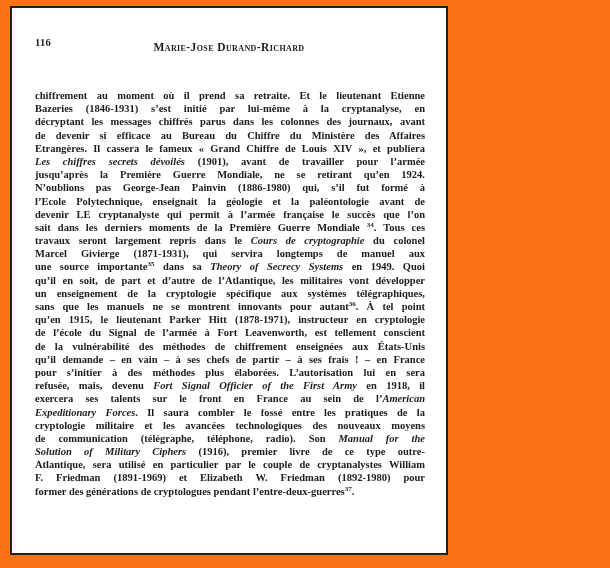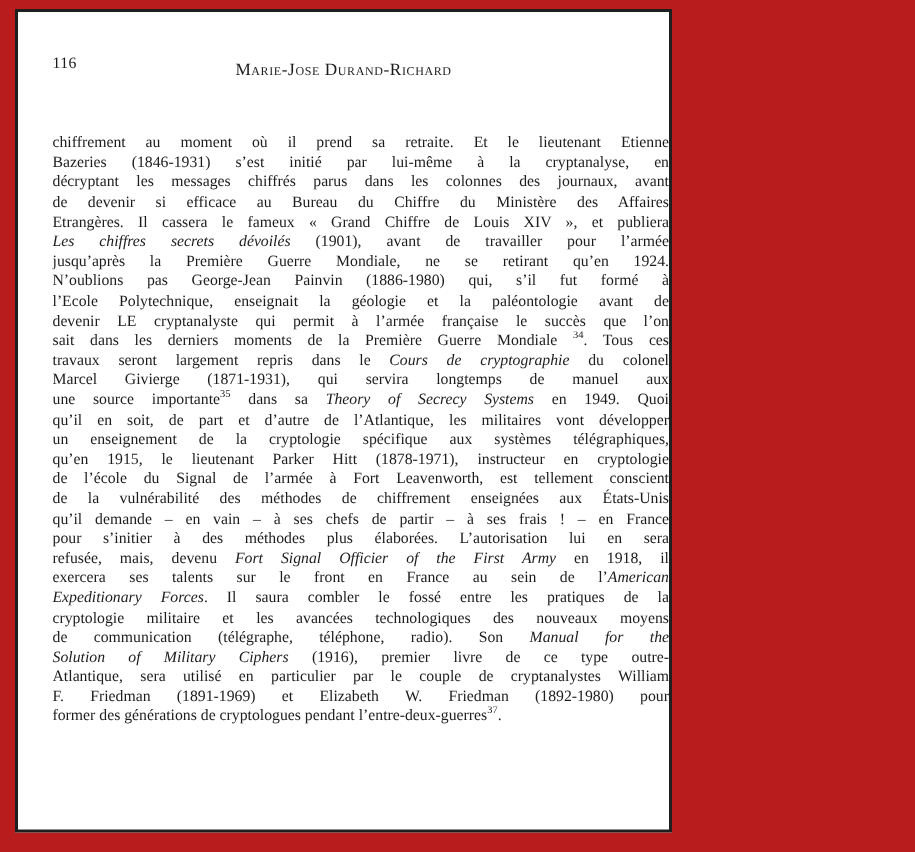--- a/index.html
+++ b/index.html
@@ -3,21 +3,21 @@
 <meta charset="utf-8">
 <style>
   * { margin: 0; padding: 0; box-sizing: border-box; }
   html, body {
     width: 610px; height: 568px;
     background: #ffffff;
     font-family: "Liberation Serif", "DejaVu Serif", serif;
     color: #1c1c1c;
     overflow: hidden;
   }
-  .canvas { position: relative; width: 610px; height: 568px; background: #b91c1c; }
+  .canvas { position: relative; width: 610px; height: 568px; background: #f97316; font-weight: bold; }
   .page {
     position: absolute;
     left: 10px; top: 6px;
     width: 438px; height: 549px;
     background: #ffffff;
     border: 2px solid #1f1f1f;
   }
   .page-header {
     position: relative;
     margin-top: 29px;
@@ -32,21 +32,21 @@
   }
   .running-title {
     display: inline-block;
     font-variant: small-caps;
     font-size: 11.5px;
     letter-spacing: 0.4px;
   }
   .body-text {
     margin-top: 38px;
     padding-left: 23px;
-    padding-right: 0;
+    padding-right: 21px;
   }
   .line {
     font-size: 10.5px;
     line-height: 13.2px;
     text-align: justify;
     text-align-last: justify;
     white-space: normal;
     overflow: hidden;
     height: 13.2px;
   }
@@ -77,20 +77,21 @@
         <div class="line"><span>jusqu’après la Première Guerre Mondiale, ne se retirant qu’en 1924.</span></div>
         <div class="line"><span>N’oublions pas George-Jean Painvin (1886-1980) qui, s’il fut formé à</span></div>
         <div class="line"><span>l’Ecole Polytechnique, enseignait la géologie et la paléontologie avant de</span></div>
         <div class="line"><span>devenir LE cryptanalyste qui permit à l’armée française le succès que l’on</span></div>
         <div class="line"><span>sait dans les derniers moments de la Première Guerre Mondiale </span><sup>34</sup><span>. Tous ces</span></div>
         <div class="line"><span>travaux seront largement repris dans le </span><span class="it">Cours de cryptographie</span><span> du colonel</span></div>
         <div class="line"><span>Marcel Givierge (1871-1931), qui servira longtemps de manuel aux</span></div>
         <div class="line"><span>une source importante</span><sup>35</sup><span> dans sa </span><span class="it">Theory of Secrecy Systems</span><span> en 1949. Quoi</span></div>
         <div class="line"><span>qu’il en soit, de part et d’autre de l’Atlantique, les militaires vont développer</span></div>
         <div class="line"><span>un enseignement de la cryptologie spécifique aux systèmes télégraphiques,</span></div>
+        <div class="line"><span>sans que les manuels ne se montrent innovants pour autant</span><sup>36</sup><span>. À tel point</span></div>
         <div class="line"><span>qu’en 1915, le lieutenant Parker Hitt (1878-1971), instructeur en cryptologie</span></div>
         <div class="line"><span>de l’école du Signal de l’armée à Fort Leavenworth, est tellement conscient</span></div>
         <div class="line"><span>de la vulnérabilité des méthodes de chiffrement enseignées aux États-Unis</span></div>
         <div class="line"><span>qu’il demande – en vain – à ses chefs de partir – à ses frais ! – en France</span></div>
         <div class="line"><span>pour s’initier à des méthodes plus élaborées. L’autorisation lui en sera</span></div>
         <div class="line"><span>refusée, mais, devenu </span><span class="it">Fort Signal Officier of the First Army</span><span> en 1918, il</span></div>
         <div class="line"><span>exercera ses talents sur le front en France au sein de l’</span><span class="it">American</span></div>
         <div class="line"><span class="it">Expeditionary Forces</span><span>. Il saura combler le fossé entre les pratiques de la</span></div>
         <div class="line"><span>cryptologie militaire et les avancées technologiques des nouveaux moyens</span></div>
         <div class="line"><span>de communication (télégraphe, téléphone, radio). Son </span><span class="it">Manual for the</span></div>

